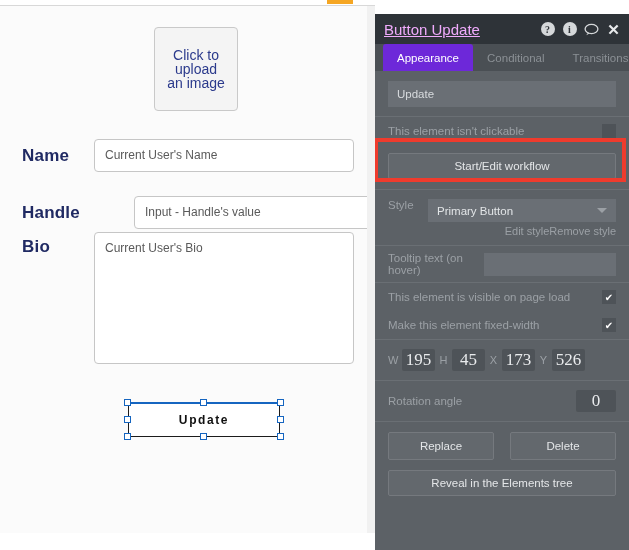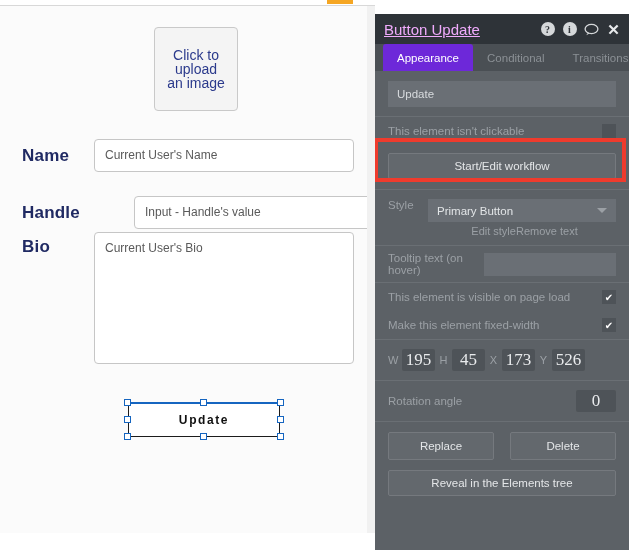--- a/index.html
+++ b/index.html
@@ -445,23 +445,23 @@
     </div>
     <div class="divider"></div>
 
     <div class="prow" style="padding-top:9px; display:flex; align-items:flex-start;">
       <span class="plabel" style="width:40px;">Style</span>
       <div class="pselect" style="width:188px; height:23px;">
         <span>Primary Button</span>
         <span class="caret"></span>
       </div>
     </div>
-    <div class="prow" style="padding-top:3px; padding-bottom:8px; display:flex; justify-content:center; padding-left:58px; padding-right:13px;">
+    <div class="prow" style="padding-top:3px; padding-bottom:8px; display:flex; justify-content:flex-end; padding-left:58px; padding-right:13px;">
       <span class="plink">Edit style</span>
-      <span class="plink">Remove text</span>
+      <span class="plink">Remove style</span>
     </div>
     <div class="divider"></div>
 
     <div class="prow" style="height:36px; display:flex; align-items:center;">
       <span class="plabel" style="flex:1;">Tooltip text (on hover)</span>
       <div class="ptext-input" style="width:132px; height:23px;"></div>
     </div>
     <div class="divider"></div>
 
     <div class="prow" style="height:28px; display:flex; align-items:center; justify-content:space-between;">

